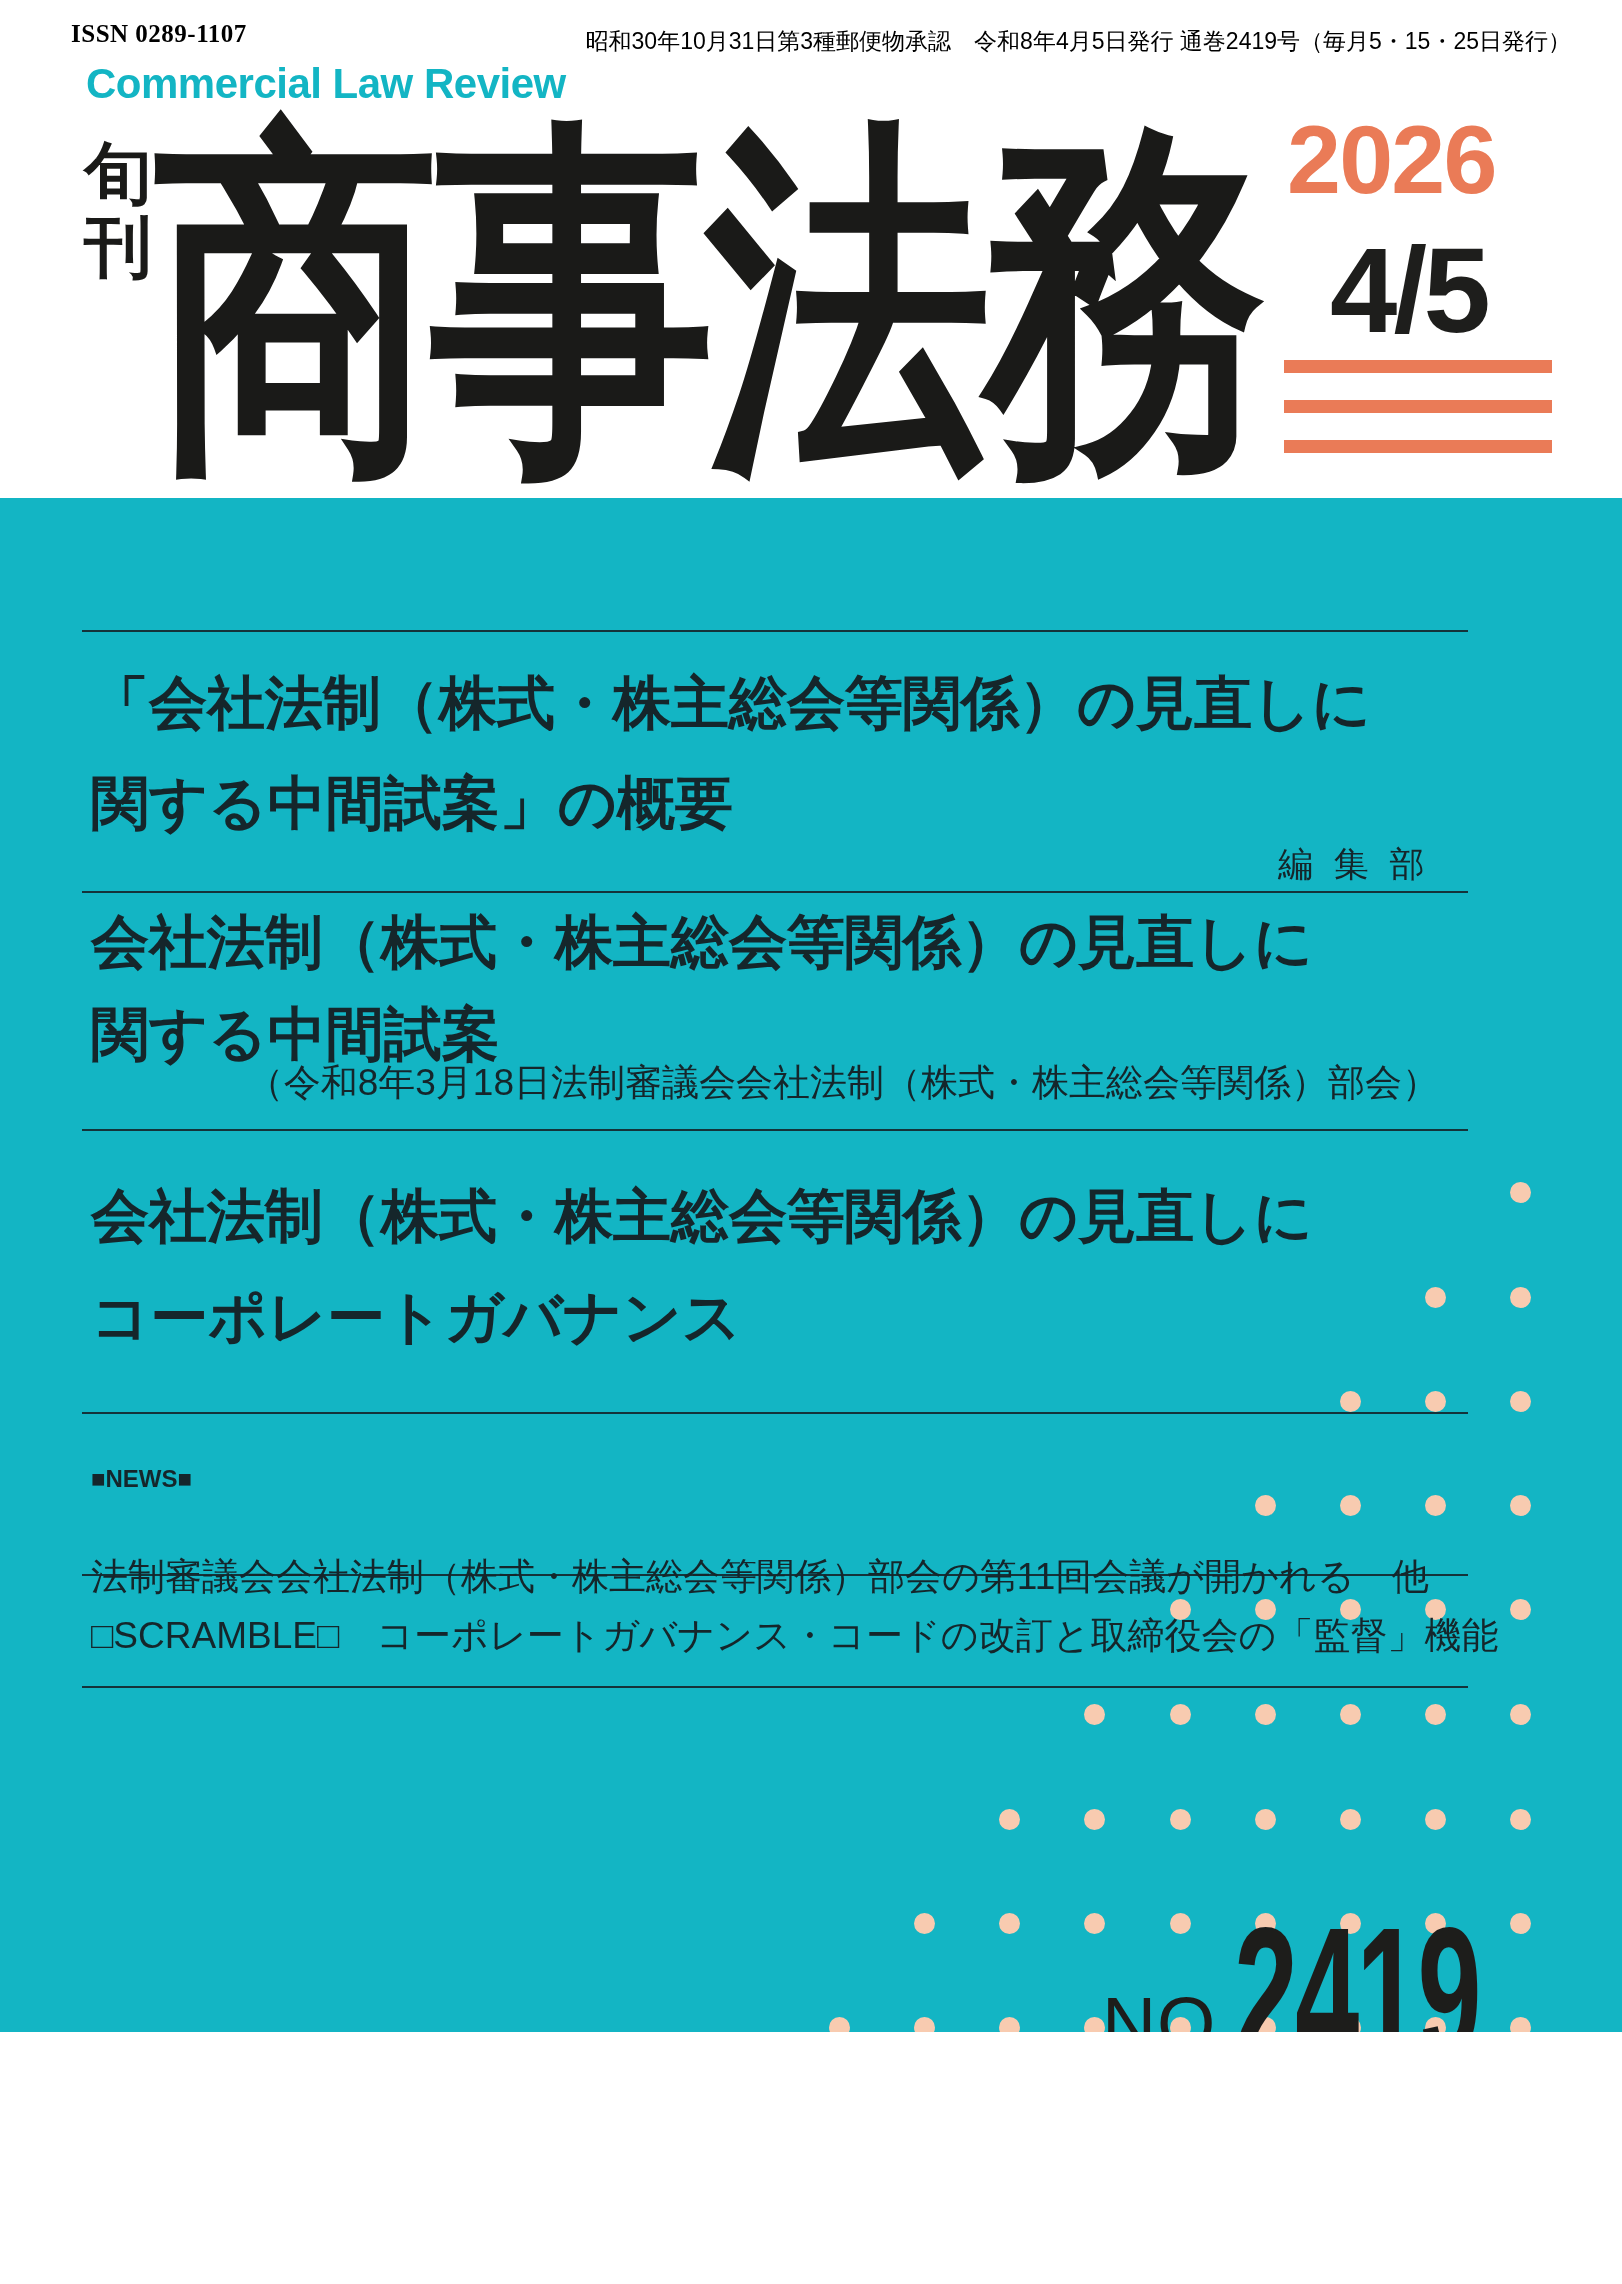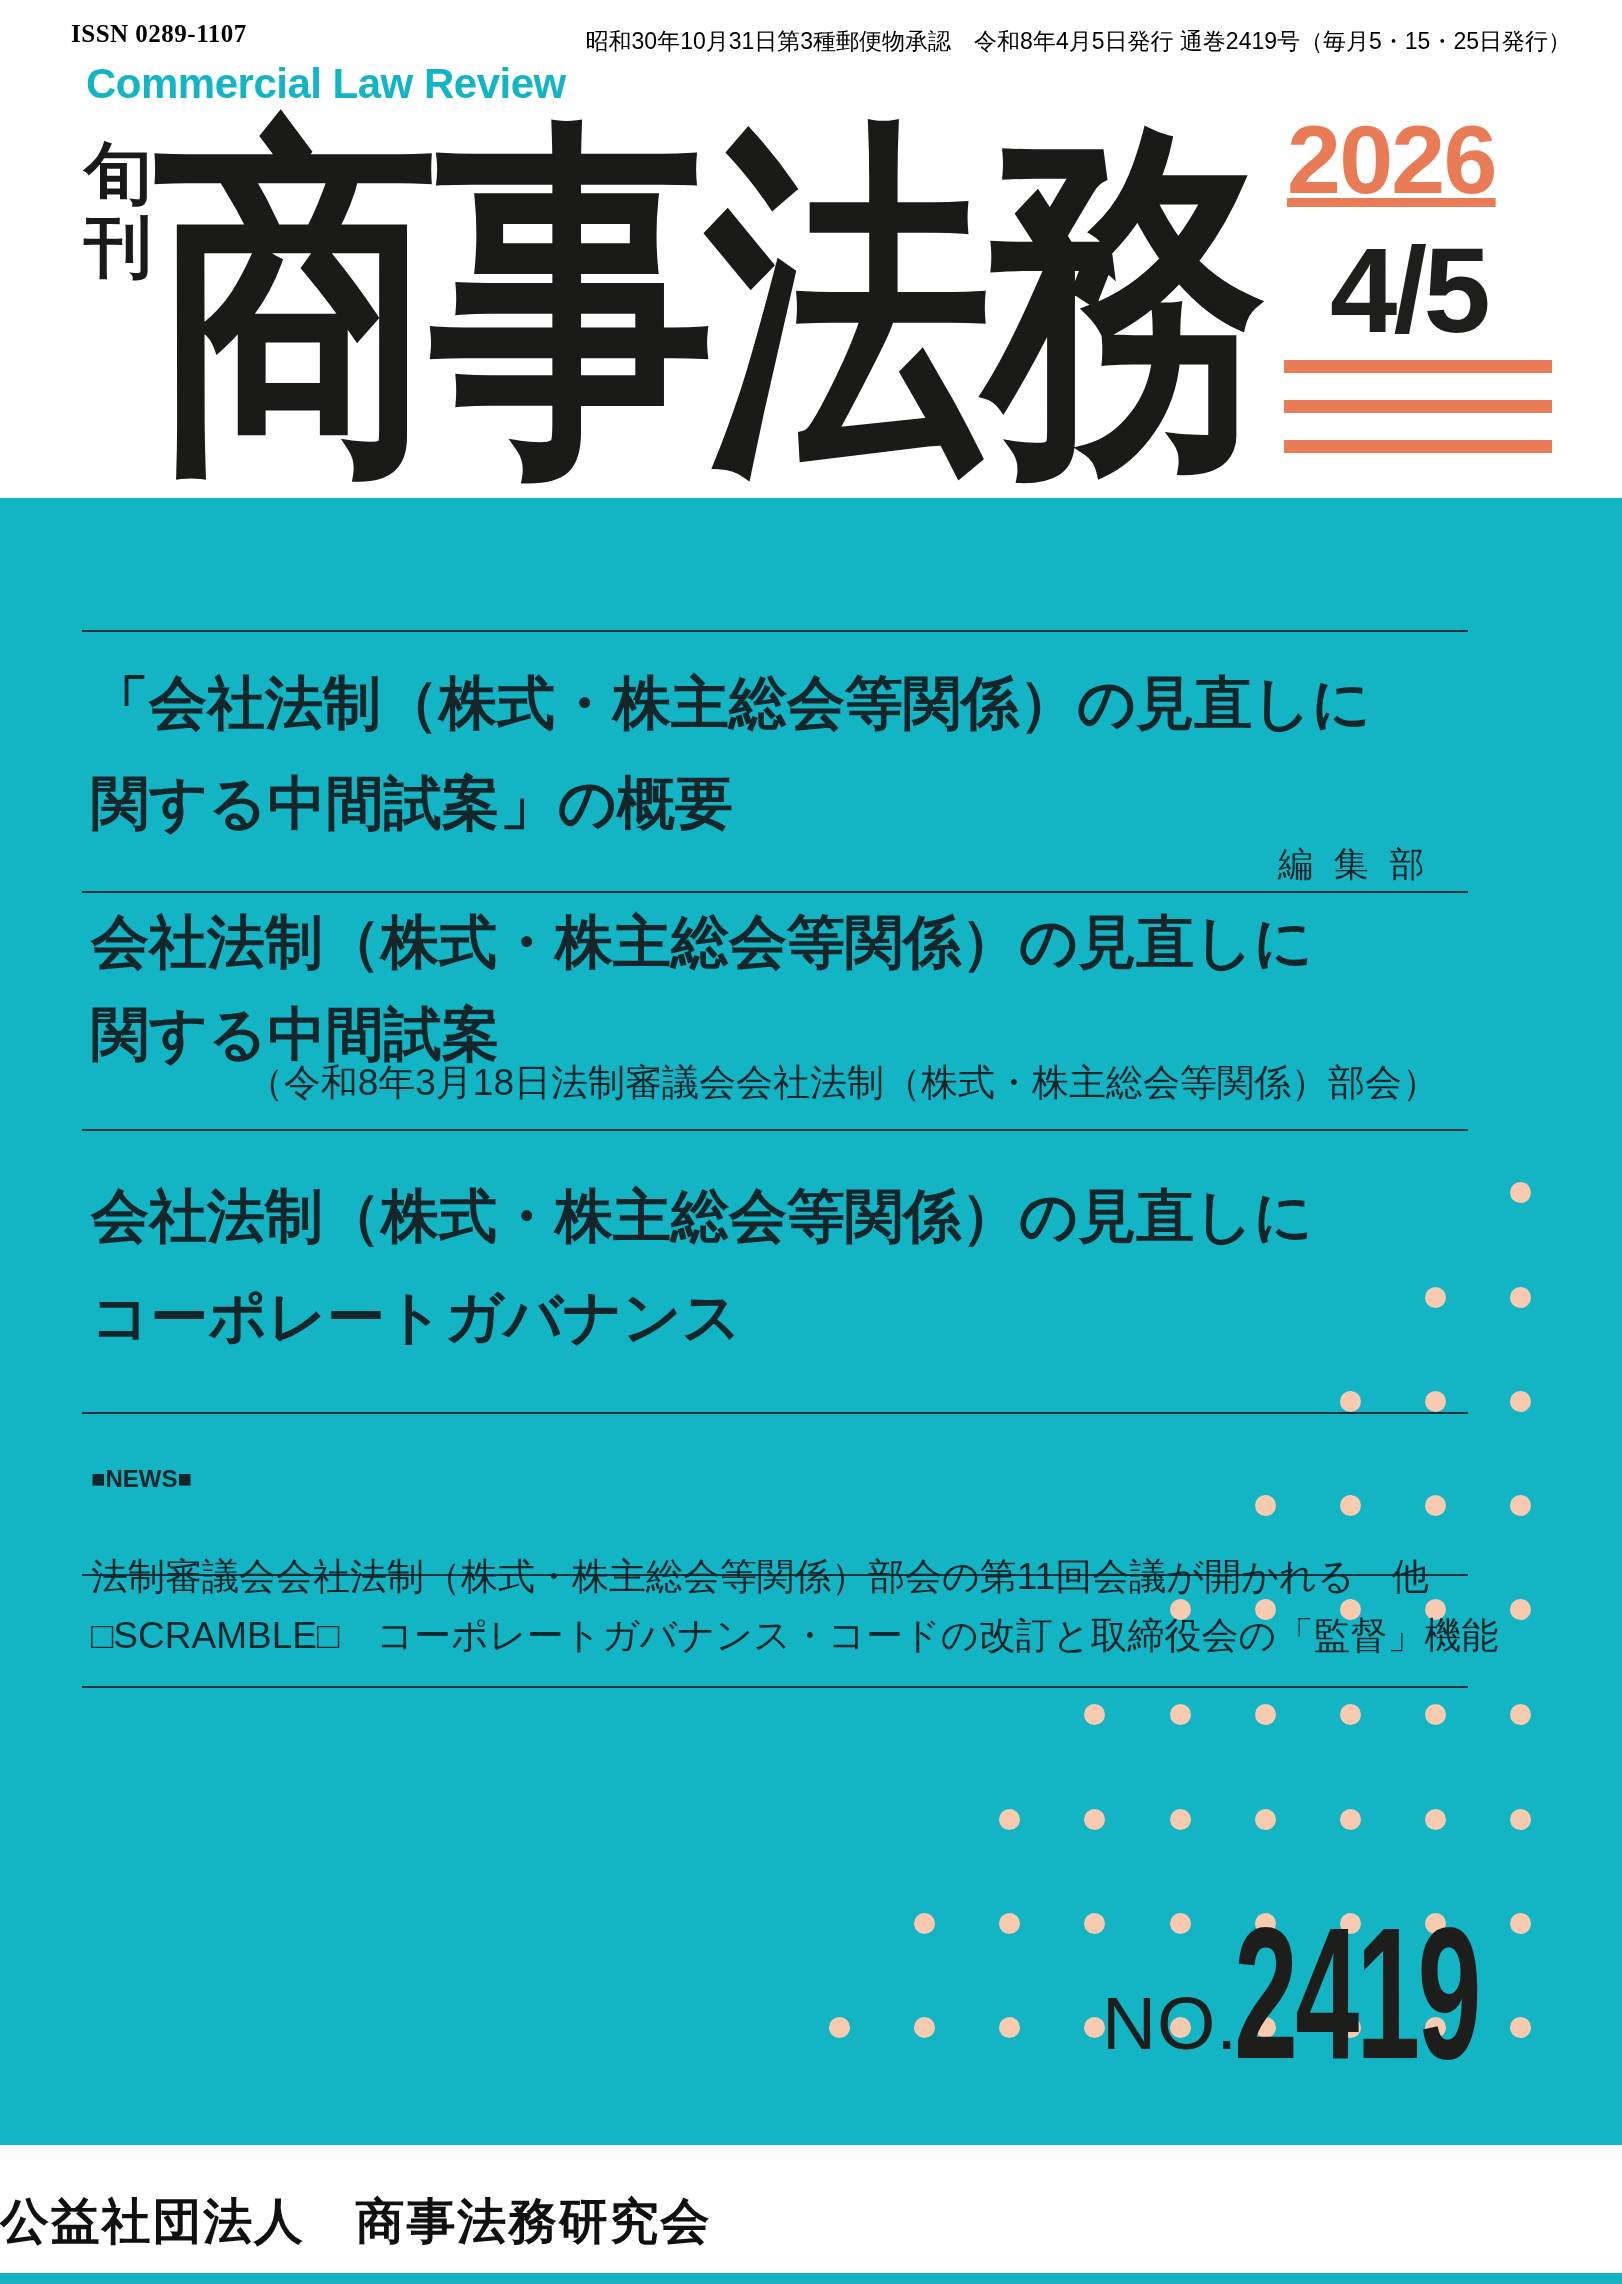--- a/index.html
+++ b/index.html
@@ -1,35 +1,35 @@
 <!DOCTYPE html>
 <html style="--teal: #13B5C4; --orange: #EA7B57; --dot: #F8CBB0; --ink: #15262B; --black: #1D1D1B;font-size:14.6px"><head>
 <meta charset="utf-8">
 <style>
   :root{
     --teal:#13B5C4; --orange:#EA7B57; --dot:#F8CBB0; --ink:#15262B; --black:#1D1D1B;
   }
   html,body{margin:0;padding:0;}
   body{width:1623px;height:2284px;background:#fff;font-family:"Liberation Sans",sans-serif;}
-  .page{position:relative;width:1623px;height:2284px;background:#ffffff;overflow:hidden;}
+  .page{position:relative;width:1623px;height:2032px;background:#ffffff;overflow:hidden;}
 
   
   .issn{position:absolute;left:71px;top:20px;font-family:"Liberation Serif",serif;
         font-weight:bold;font-size:25px;color:#000;letter-spacing:0.5px;}
   .postal{position:absolute;right:52px;top:25.6px;font-size:23px;color:#000;letter-spacing:0px;}
   .clr{position:absolute;left:86px;top:60px;font-size:42px;font-weight:bold;
        color:var(--teal);letter-spacing:-0.5px;}
 
   .junkan{position:absolute;left:84px;top:137px;display:flex;flex-direction:column;
           font-size:68px;font-weight:900;color:#1A1A18;line-height:1.07;}
   .mag-title{position:absolute;left:154px;top:117px;font-size:285px;line-height:1;
              font-weight:900;color:#1A1A18;letter-spacing:-9.1px;white-space:nowrap;
              transform:scaleY(1.30);transform-origin:top left;}
   .year{position:absolute;left:1287px;top:111px;font-size:97px;font-weight:800;
-        color:var(--orange);letter-spacing:-1.8px;line-height:1;text-decoration:underline;}
+        color:var(--orange);letter-spacing:-1.8px;line-height:1;}
   .issue-date{position:absolute;left:1330px;top:230px;font-size:121px;font-weight:800;
         color:#1E1E1C;letter-spacing:-3.7px;line-height:1;}
   .bar{position:absolute;left:1284px;width:268px;height:12.8px;background:var(--orange);}
   .bar1{top:360px;} .bar2{top:400px;} .bar3{top:440px;}
 
   
   .teal-bg{position:absolute;left:0;top:498px;width:1623px;height:1647px;background:var(--teal);}
   .bottom-strip{position:absolute;left:0;top:2273px;width:1623px;height:11px;background:var(--teal);}
 
   .rule{position:absolute;left:82px;width:1386px;height:1.8px;background:#14333A;}

